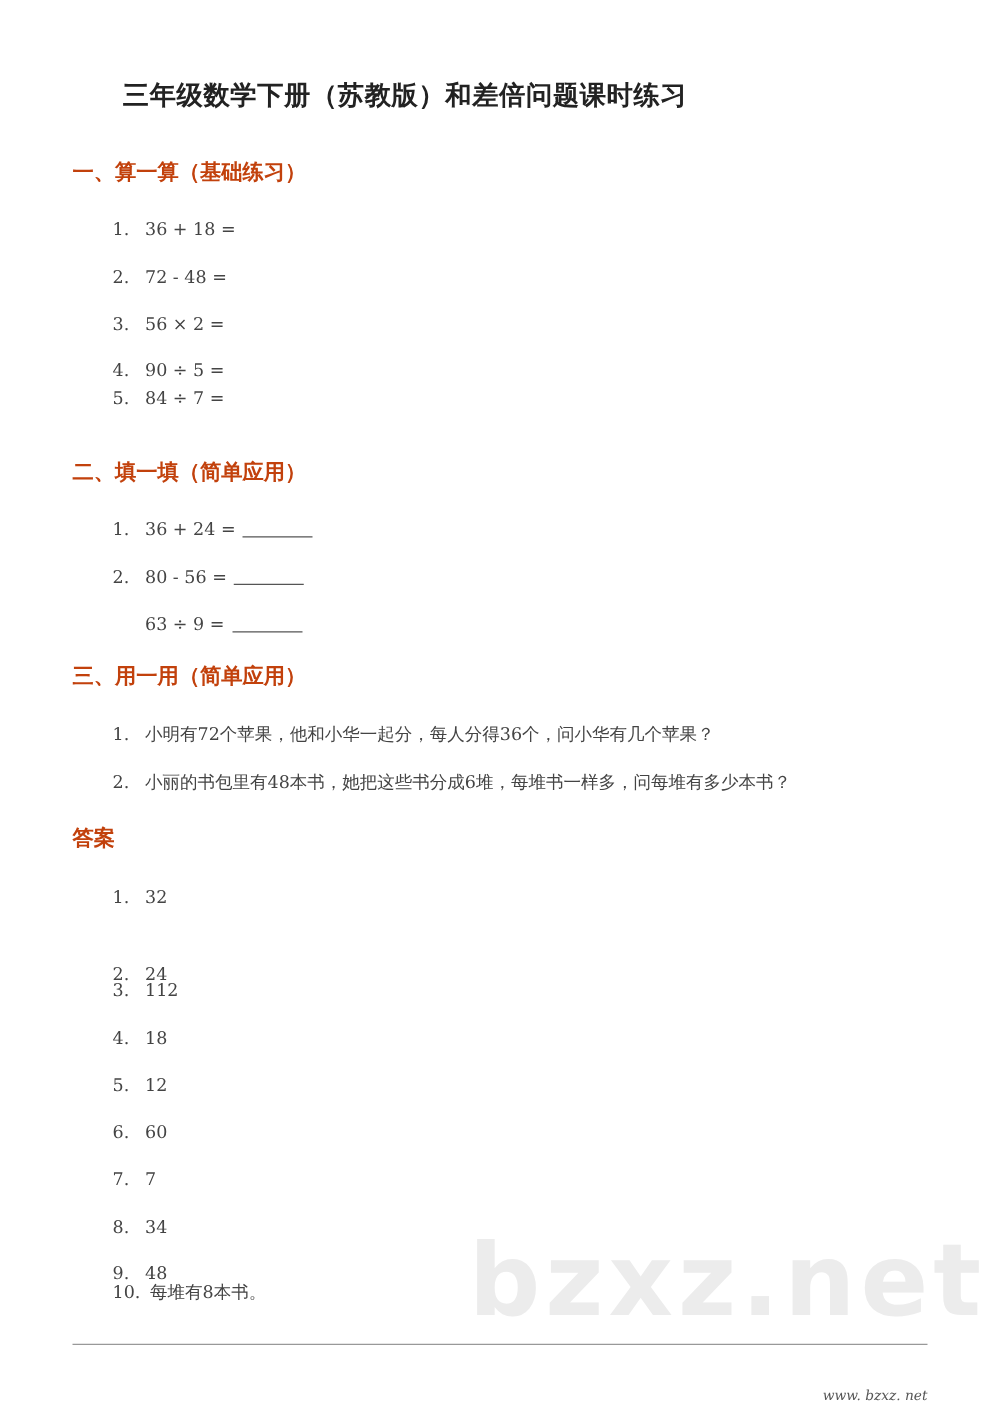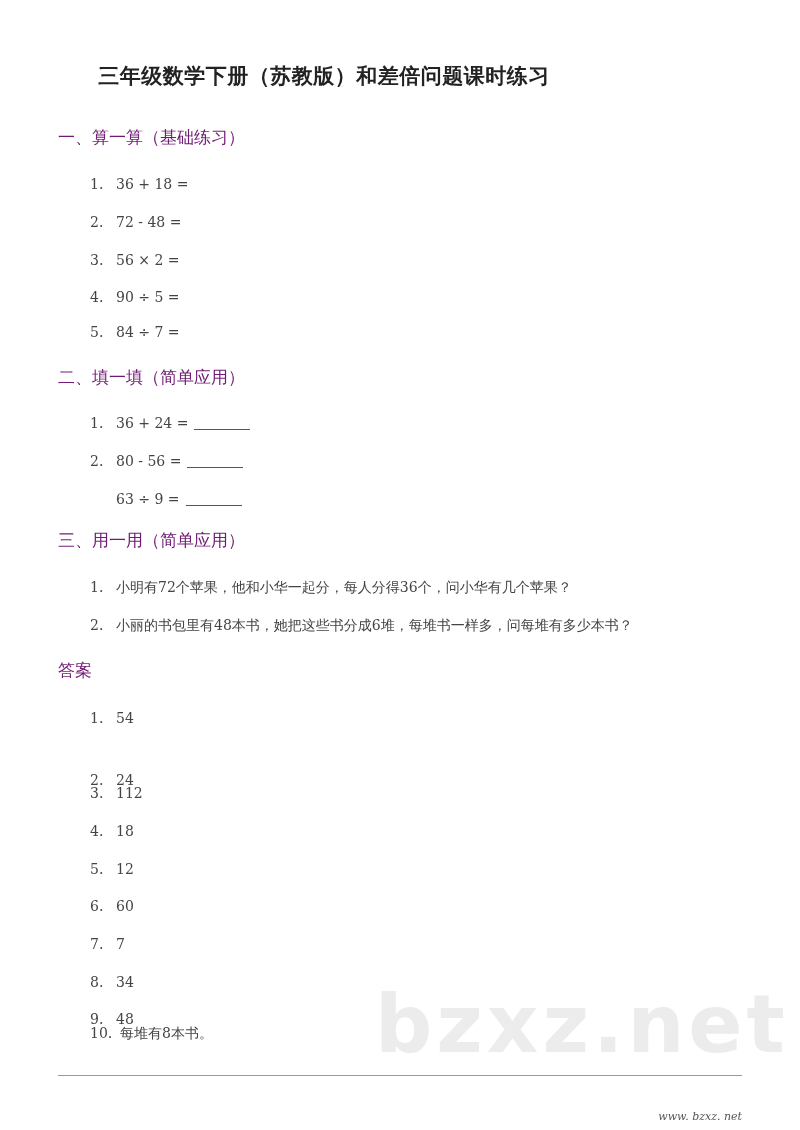--- a/index.html
+++ b/index.html
@@ -7,22 +7,22 @@
       width: 800px; height: 1130px; position: relative; overflow: hidden;
       font-family: "DejaVu Serif", "Liberation Serif", serif;
       color: #333333;
     }
     .title {
       position: absolute; left: 0; top: 62px; width: 648px;
       text-align: center; font-size: 21px; font-weight: bold; color: #222;
       font-family: "DejaVu Sans", sans-serif; letter-spacing: 0.5px;
     }
     .section-heading {
-      position: absolute; left: 58px; font-size: 17px; font-weight: normal;
-      color: #701a75; font-family: "DejaVu Sans", sans-serif;
+      position: absolute; left: 58px; font-size: 17px; font-weight: bold;
+      color: #c2410c; font-family: "DejaVu Sans", sans-serif;
     }
     .item {
       position: absolute; left: 90px; font-size: 14px; color: #444;
       white-space: pre;
       margin-top: 12px;
     }
     .item .num { display: inline-block; width: 26px; }
     .item.wide .num { width: 30px; }
     .blank {
       display: inline-block; width: 56px; border-bottom: 1px solid #555;
@@ -45,33 +45,33 @@
 </head>
 <body>
 
 <div class="title">三年级数学下册（苏教版）和差倍问题课时练习</div>
 
 <div class="section-heading" style="top:126px">一、算一算（基础练习）</div>
 <div class="item" style="top:164px"><span class="num">1.</span><span>36 + 18 =</span></div>
 <div class="item" style="top:202px"><span class="num">2.</span><span>72 - 48 =</span></div>
 <div class="item" style="top:240px"><span class="num">3.</span><span>56 × 2 =</span></div>
 <div class="item" style="top:277px"><span class="num">4.</span><span>90 ÷ 5 =</span></div>
-<div class="item" style="top:312px"><span class="num">5.</span><span>84 ÷ 7 =</span></div>
+<div class="item" style="top:299px"><span class="num">5.</span><span>84 ÷ 7 =</span></div>
 
 <div class="section-heading" style="top:366px">二、填一填（简单应用）</div>
 <div class="item" style="top:403px"><span class="num">1.</span><span>36 + 24 =</span><span class="blank"></span></div>
 <div class="item" style="top:441px"><span class="num">2.</span><span>80 - 56 =</span><span class="blank"></span></div>
 <div class="item" style="top:479px"><span class="num"></span><span>63 ÷ 9 =</span><span class="blank"></span></div>
 
 <div class="section-heading" style="top:529px">三、用一用（简单应用）</div>
 <div class="item" style="top:567px"><span class="num">1.</span><span>小明有72个苹果，他和小华一起分，每人分得36个，问小华有几个苹果？</span></div>
 <div class="item" style="top:605px"><span class="num">2.</span><span>小丽的书包里有48本书，她把这些书分成6堆，每堆书一样多，问每堆有多少本书？</span></div>
 
 <div class="section-heading" style="top:659px">答案</div>
-<div class="item" style="top:698px"><span class="num">1.</span><span>54</span></div>
+<div class="item" style="top:698px"><span class="num">1.</span><span>32</span></div>
 <div class="item" style="top:760px"><span class="num">2.</span><span>24</span></div>
 <div class="item" style="top:773px"><span class="num">3.</span><span>112</span></div>
 <div class="item" style="top:811px"><span class="num">4.</span><span>18</span></div>
 <div class="item" style="top:849px"><span class="num">5.</span><span>12</span></div>
 <div class="item" style="top:886px"><span class="num">6.</span><span>60</span></div>
 <div class="item" style="top:924px"><span class="num">7.</span><span>7</span></div>
 <div class="item" style="top:962px"><span class="num">8.</span><span>34</span></div>
 <div class="item" style="top:999px"><span class="num">9.</span><span>48</span></div>
 
 <div class="watermark">bzxz.net</div>

